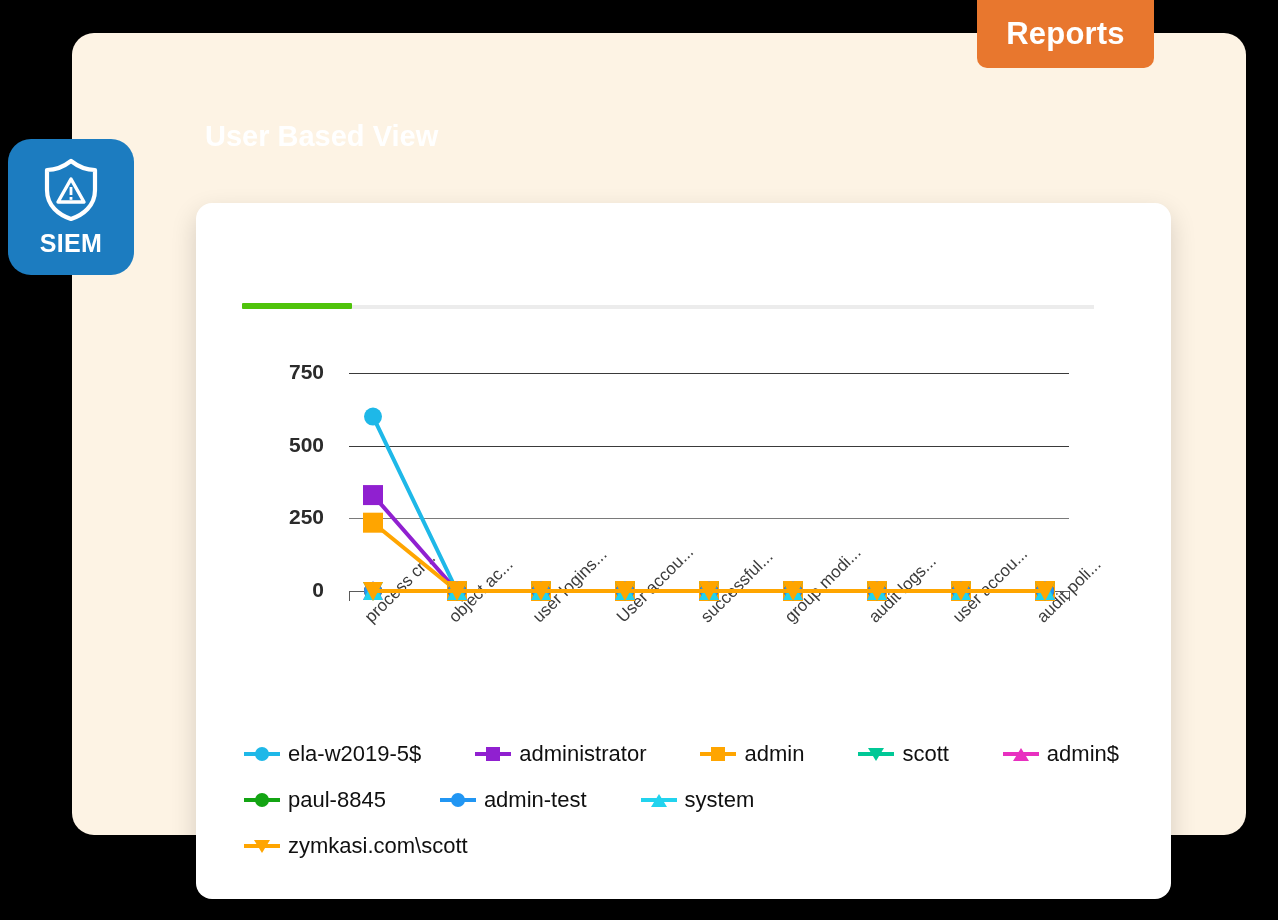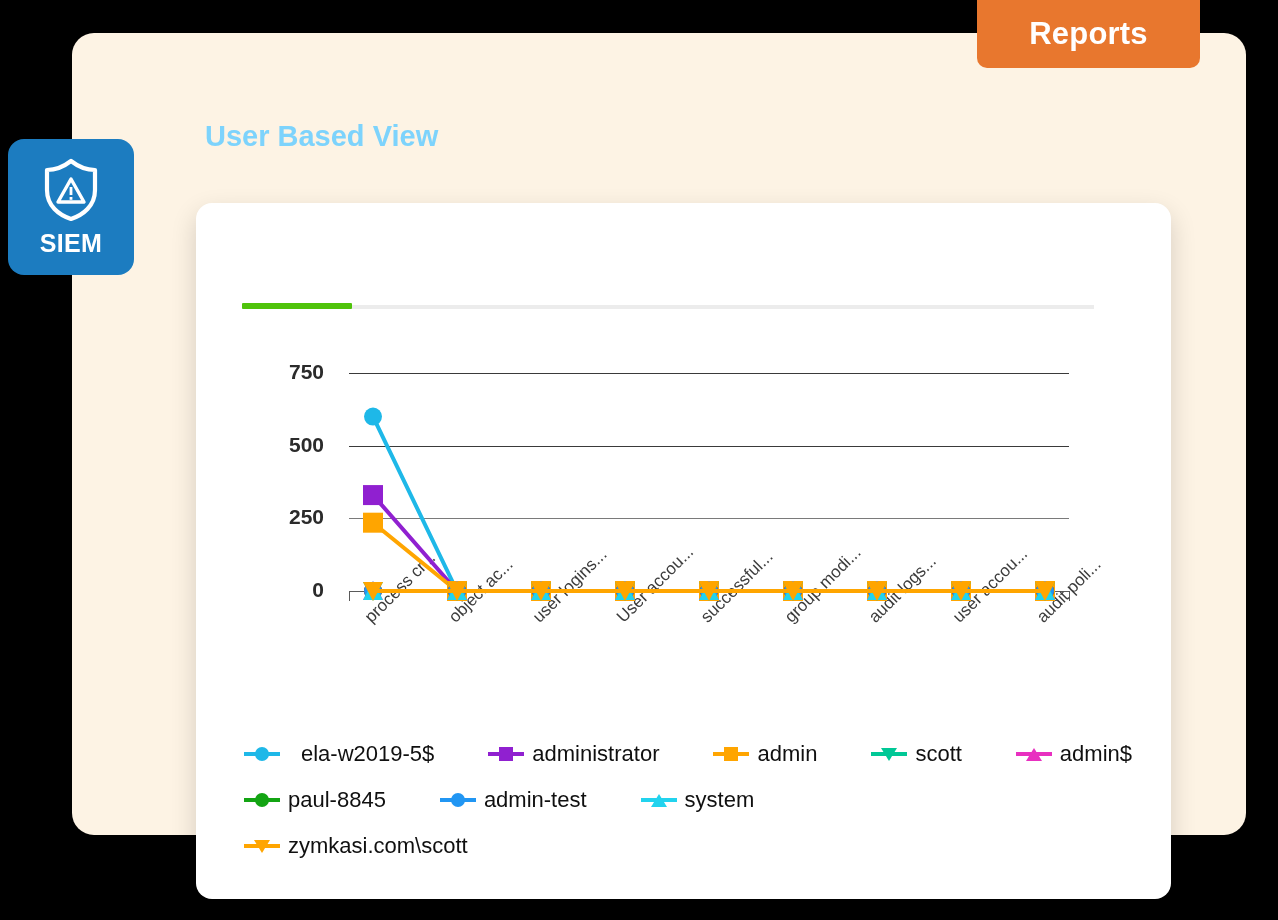--- a/index.html
+++ b/index.html
@@ -7,21 +7,21 @@
     width: 1278px; height: 920px;
     background: #000000;
     font-family: "Liberation Sans", sans-serif;
     overflow: hidden;
   }
   #root { position: relative; width: 1278px; height: 920px; }
 
   
   .reports-pill {
     position: absolute; left: 977px; top: 0px;
-    width: 223px; height: 68px;
+    width: 177px; height: 68px;
     background: #E8772E;
     border-radius: 0 0 10px 10px;
     display: flex; align-items: center; justify-content: center;
     color: #ffffff; font-size: 31px; font-weight: 600;
     letter-spacing: .2px;
     z-index: 6;
   }
 
   
   .cream-card {
@@ -30,35 +30,35 @@
     background: #FDF3E4;
     border-radius: 22px;
     z-index: 2;
   }
 
   
   .siem-badge {
     position: absolute; left: 8px; top: 139px;
     width: 126px; height: 136px;
     background: #1C7CC0;
-    border-radius: 16px;
+    border-radius: 23px;
     display: flex; flex-direction: column;
     align-items: center; justify-content: center;
     gap: 6px;
     z-index: 7;
   }
   .siem-badge .shield-wrap { width: 60px; height: 66px; display:block; }
   .siem-label {
     color: #ffffff; font-size: 25px; font-weight: 700; letter-spacing: .4px;
   }
 
   
   .page-title {
     position: absolute; left: 205px; top: 120px;
-    font-size: 29px; font-weight: 700; color: #7dd3fc;
+    font-size: 29px; font-weight: 700; color: #ffffff;
     z-index: 4;
   }
 
   
   .white-card {
     position: absolute; left: 196px; top: 203px;
     width: 975px; height: 696px;
     background: #ffffff;
     border-radius: 16px;
     box-shadow: 0 10px 26px rgba(0,0,0,.16);
@@ -290,21 +290,21 @@
           <polygon points="513,398 523,379 503,379" fill="#FFA500"></polygon>
           <polygon points="597,398 607,379 587,379" fill="#FFA500"></polygon>
           <polygon points="681,398 691,379 671,379" fill="#FFA500"></polygon>
           <polygon points="765,398 775,379 755,379" fill="#FFA500"></polygon>
           <polygon points="849,398 859,379 839,379" fill="#FFA500"></polygon>
         </svg>
       </div>
 
     <div class="legend" id="legend">
         <div class="legend-row">
-          <div class="legend-item" style="margin-left: 0px; gap: 13px;">
+          <div class="legend-item" style="margin-left: 0px;">
             <span class="legend-marker">
               <span class="lm-line" style="background: rgb(30, 184, 232);"></span>
               <span class="lm-shape circle-m" style="background: rgb(30, 184, 232);"></span>
             </span>
             <span class="legend-label">ela-w2019-5$</span>
           </div>
           <div class="legend-item" style="margin-left: 54px;">
             <span class="legend-marker">
               <span class="lm-line" style="background: rgb(144, 32, 208);"></span>
               <span class="lm-shape square-m" style="background: rgb(144, 32, 208);"></span>

